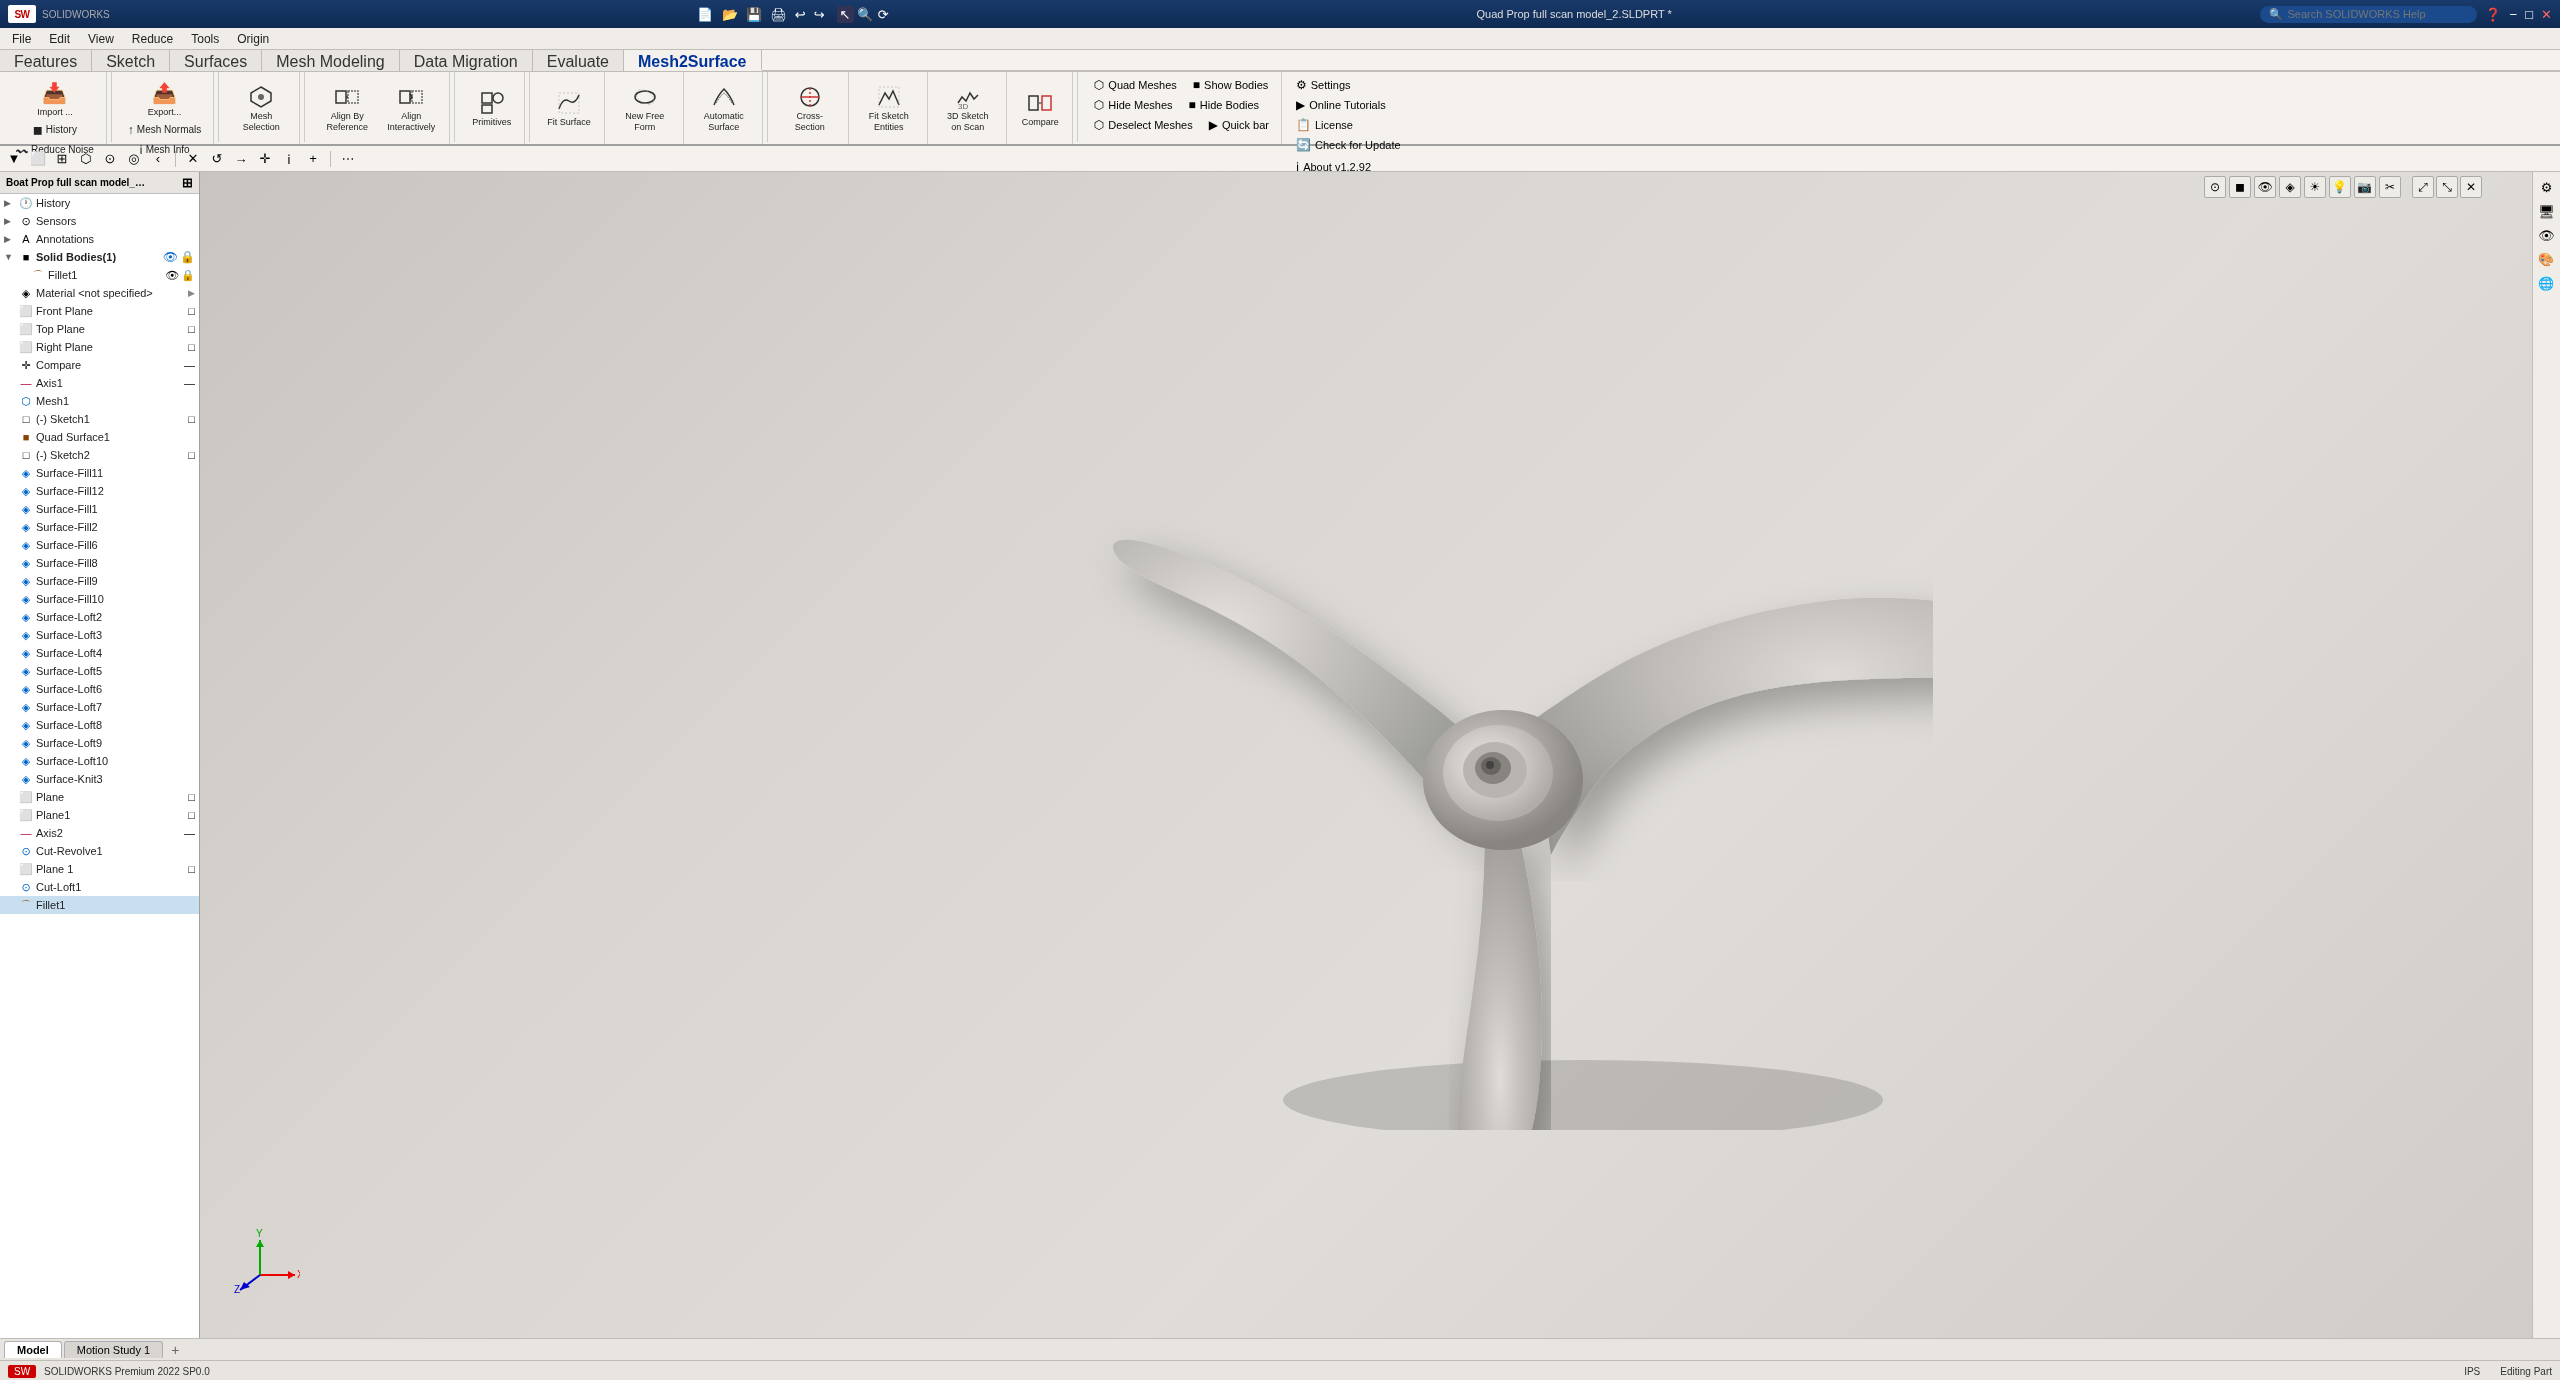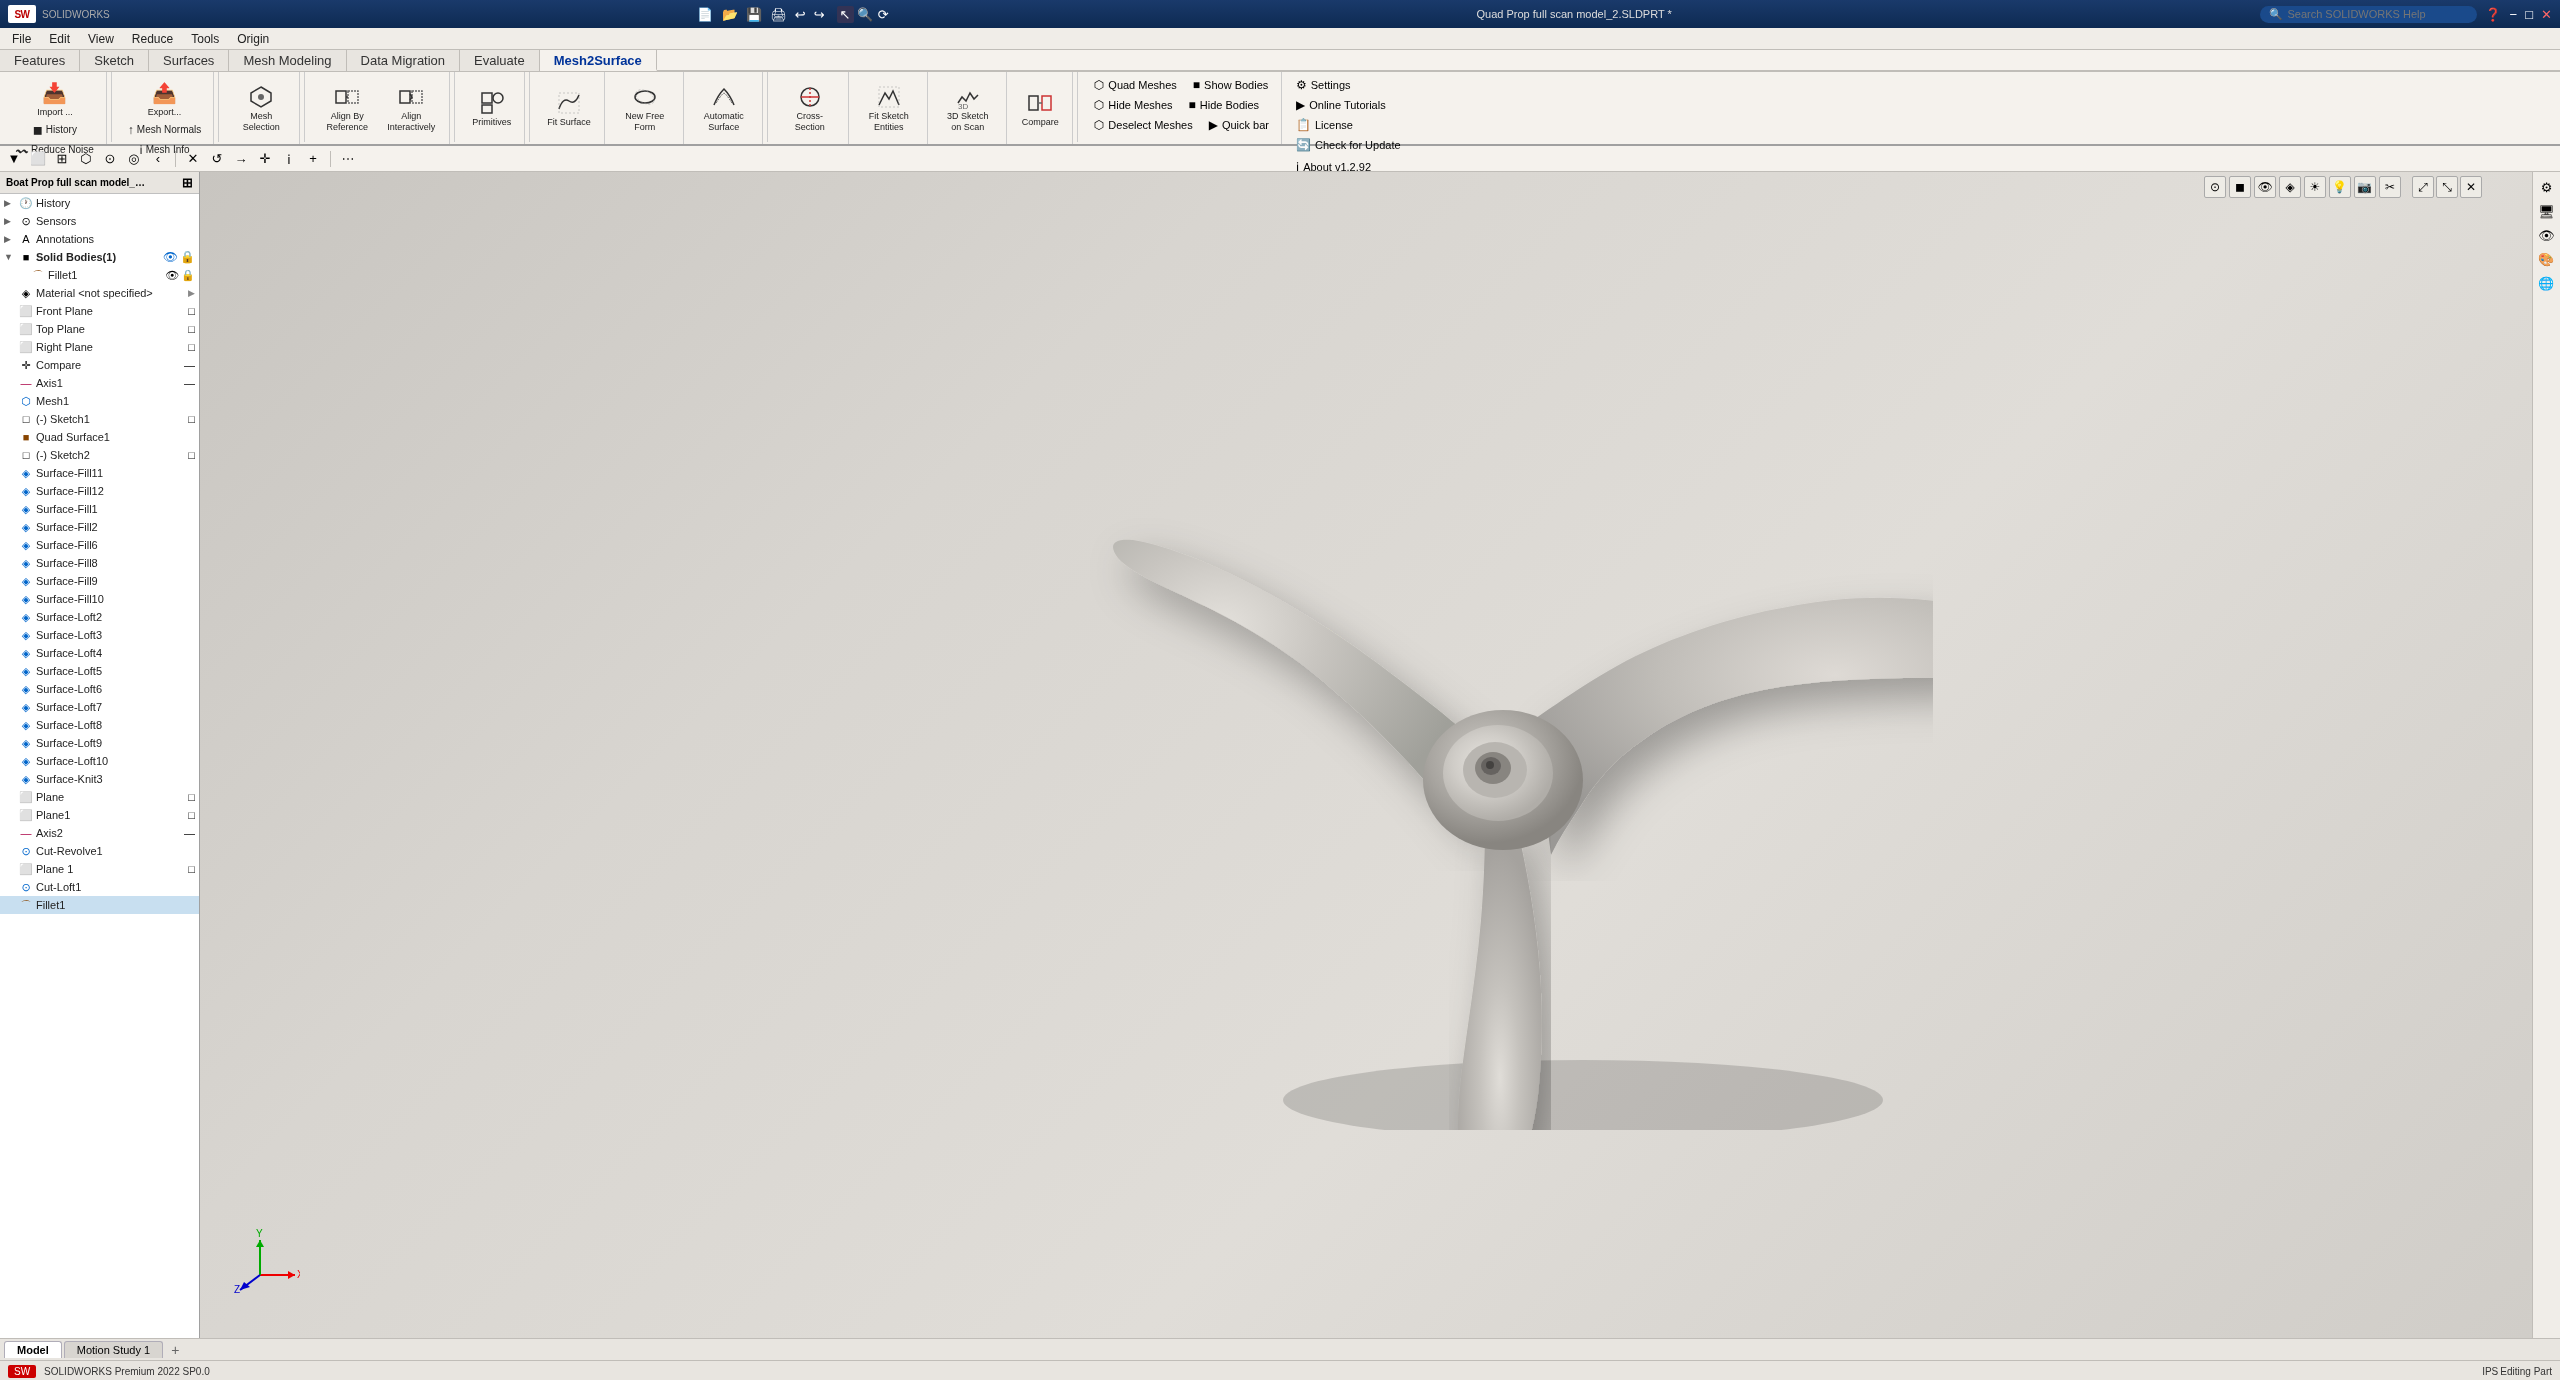--- a/index.html
+++ b/index.html
@@ -42,21 +42,21 @@
       border-bottom: 2px solid #a0a0a0;
     }
     #ribbon-tabs {
       display: flex;
       height: 22px;
       background: #e8e5e0;
       border-bottom: 1px solid #c0bdb8;
     }
     .ribbon-tab {
       padding: 3px 14px;
-      font-size: 13px;
+      font-size: 16px;
       cursor: pointer;
       color: #333;
       border-right: 1px solid #c0bdb8;
     }
     .ribbon-tab.active {
       background: #f5f2ed;
       border-bottom: 2px solid #f5f2ed;
       font-weight: bold;
       color: #003399;
     }
@@ -1013,17 +1013,17 @@
     <div class="bottom-tab">Motion Study 1</div>
     <span style="font-size:14px;cursor:pointer;padding:0 6px;color:#666;">+</span>
   </div>
 </div>
 
 <div id="status-bar">
   <div style="display:flex;align-items:center;gap:8px;">
     <span style="background:#c00;color:white;padding:1px 6px;font-size:10px;border-radius:2px;">SW</span>
     <span>SOLIDWORKS Premium 2022 SP0.0</span>
   </div>
-  <div style="display:flex;align-items:center;gap:2px;">
+  <div style="display:flex;align-items:center;gap:20px;">
     <span>IPS</span>
     <span>Editing Part</span>
   </div>
 </div>
 
 </body></html>

